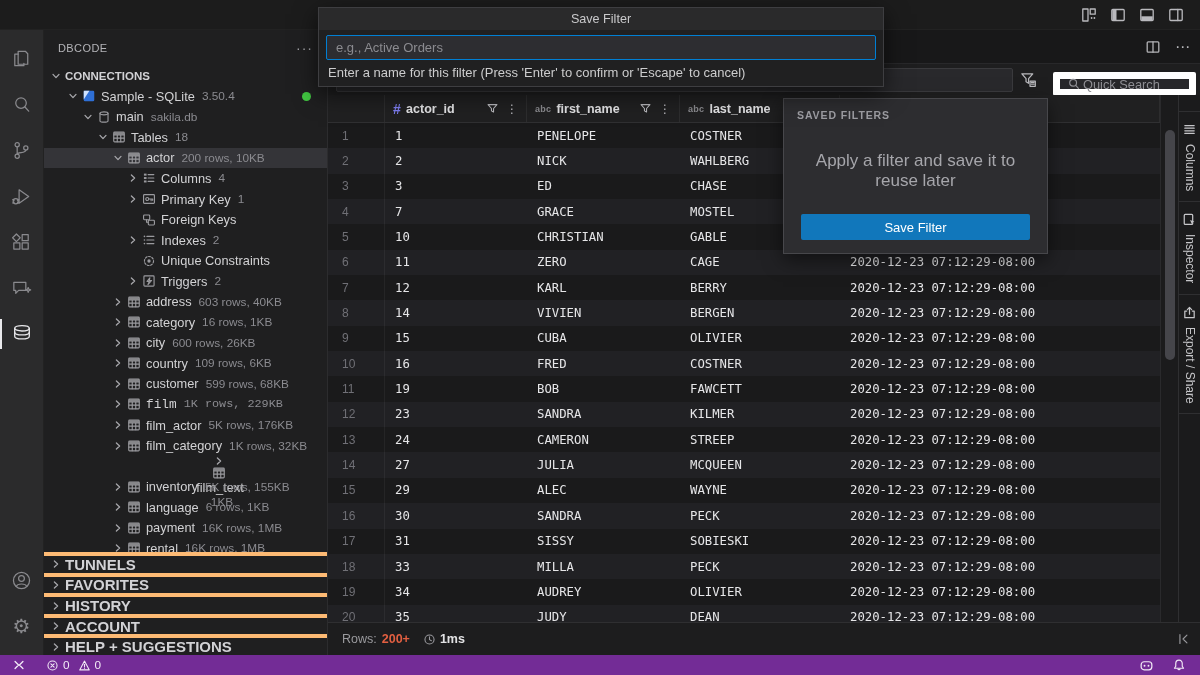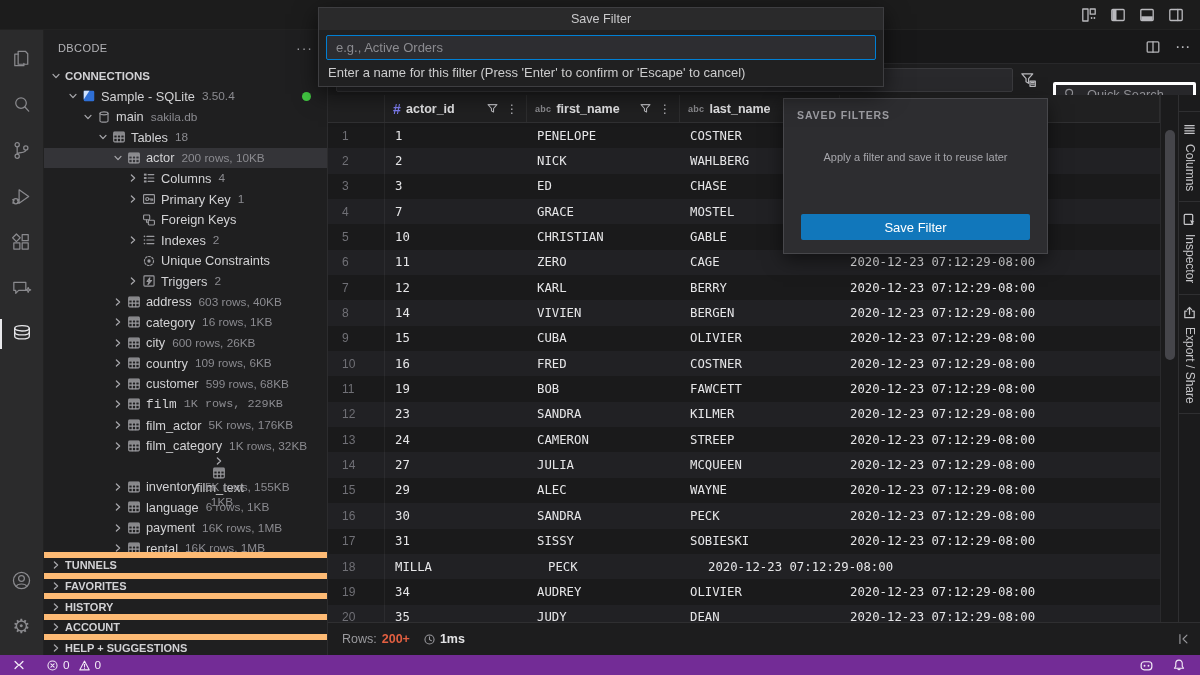--- a/index.html
+++ b/index.html
@@ -32,30 +32,30 @@
   .side-sec-top{height:20px;display:flex;align-items:center;padding-left:4px;font-weight:bold;font-size:11.5px;color:#d2d2d5;cursor:pointer;}
   .tree{position:absolute;top:56px;left:0;right:0;height:466px;overflow:hidden;}
   .tree-row{display:flex;align-items:center;height:20.55px;cursor:pointer;white-space:nowrap;}
   .tree-row.sel{background:#343438;}
   .chev{width:15px;min-width:15px;display:inline-flex;justify-content:center;color:#a6a6aa;}
   .tree-row .icn{width:18px;min-width:18px;color:#9a9a9e;}
   .t-lbl{color:#d2d2d4;margin-left:3px;font-size:12.8px;}
   .t-meta{color:#8b8b90;margin-left:7px;font-size:11.8px;}
   .dot{width:9px;height:9px;border-radius:50%;background:#41c541;margin-left:auto;margin-right:16px;}
   .side-secs{position:absolute;left:0;right:0;bottom:0;}
-  .side-sec{height:20.6px;display:flex;align-items:center;padding-left:4px;border-top:6px solid #fdba74;font-weight:bold;font-size:11px;color:#d2d2d5;cursor:pointer;background:#1f1f20;}
+  .side-sec{height:20.6px;display:flex;align-items:center;padding-left:4px;border-top:4px solid #fdba74;font-weight:bold;font-size:15px;color:#d2d2d5;cursor:pointer;background:#1f1f20;}
   .sec-lbl{margin-left:2px;}
 
   
   .editor{left:328px;top:30px;width:872px;height:625px;background:#1a1a1b;}
   .tabstrip{position:absolute;left:0;top:0;width:872px;height:33px;background:#181819;display:flex;align-items:center;justify-content:flex-end;gap:14px;padding-right:10px;color:#b3b3b7;}
   .toolbar{position:absolute;left:0;top:33px;width:872px;height:32px;background:#1e1e1f;border-top:1px solid #28282a;display:flex;align-items:center;}
   .filter-input{position:absolute;left:8px;top:4px;width:677px;height:24px;background:#29292c;border:1px solid #3a3a3d;border-radius:2px;cursor:text;}
   .funnel-save{position:absolute;left:692px;top:7px;color:#b9b9bd;cursor:pointer;}
-  .quick-search{position:absolute;left:725px;top:18px;width:143px;height:24px;background:#27272a;border:3px solid #ffffff;border-radius:2px;display:flex;align-items:center;padding:0 7px;gap:10px;color:#8f8f94;cursor:text;}
+  .quick-search{position:absolute;left:725px;top:8px;width:143px;height:24px;background:#27272a;border:7px solid #ffffff;border-radius:2px;display:flex;align-items:center;padding:0 7px;gap:2px;color:#8f8f94;cursor:text;}
   .qs-ph{font-size:12.8px;}
 
   
   .gridwrap{position:absolute;left:0;top:65px;width:832px;height:527px;overflow:hidden;background:#1a1a1b;}
   .grow-h{display:flex;height:28px;background:#202021;border-bottom:1px solid #303032;align-items:center;}
   .gcell{height:100%;display:flex;align-items:center;overflow:hidden;}
   .c0{width:57px;min-width:57px;}
   .c1{width:142px;min-width:142px;}
   .c2{width:153px;min-width:153px;}
   .c3{width:160px;min-width:160px;}
@@ -83,21 +83,21 @@
   .gridfooter{position:absolute;left:0;top:592px;width:872px;height:33px;background:#1d1d1e;border-top:1px solid #2f2f31;display:flex;align-items:center;padding:0 10px 0 14px;gap:5px;}
   .rows-label{color:#9a9a9e;font-size:12.5px;}
   .rows-value{color:#e25f41;font-weight:bold;font-size:12.5px;}
   .ftime{display:flex;align-items:center;gap:4px;margin-left:8px;color:#9a9a9e;}
   .ftime b{color:#e2e2e4;font-size:12.5px;}
   .collapse{margin-left:auto;color:#9a9a9e;cursor:pointer;}
 
   
   .saved-panel{left:783px;top:98px;width:265px;height:156px;background:#2d2d30;border:1px solid #47474b;box-shadow:0 6px 18px rgba(0,0,0,.5);z-index:50;}
   .sp-header{padding:10px 13px 6px;font-size:10.5px;font-weight:bold;letter-spacing:.9px;color:#9d9da2;}
-  .sp-body{text-align:center;font-size:11px;color:#a6a6ab;margin-top:24px;padding:0 10px;}
+  .sp-body{text-align:center;font-size:17px;color:#a6a6ab;margin-top:24px;padding:0 10px;}
   .sp-btn{position:absolute;left:17px;right:17px;bottom:13px;height:26px;background:#1177bb;color:#ffffff;font-size:13px;display:flex;align-items:center;justify-content:center;border-radius:2px;cursor:pointer;}
 
   
   .dialog{left:318px;top:7px;width:566px;height:80px;background:#202021;border:1px solid #3e3e41;box-shadow:0 7px 22px rgba(0,0,0,.6);z-index:60;}
   .dlg-title{height:22px;background:#2a2a2b;display:flex;align-items:center;justify-content:center;font-size:12.6px;color:#c9c9cb;}
   .dlg-input{margin:5px 7px 0;height:25px;background:#2d2d31;border:1px solid #007fd4;border-radius:2px;display:flex;align-items:center;padding:0 9px;font-size:13px;color:#8b8b90;cursor:text;}
   .dlg-help{padding:5px 9px;font-size:13px;color:#cccccd;white-space:nowrap;}
 
   
   .statusbar{left:0;top:655px;width:1200px;height:20px;background:#732c96;display:flex;align-items:center;color:#f2eaf6;font-size:12px;}
@@ -811,20 +811,21 @@
         </div>
         <div class="grow">
           <div class="gcell c0 rownum">17</div>
           <div class="gcell c1 mono">31</div>
           <div class="gcell c2 mono">SISSY</div>
           <div class="gcell c3 mono">SOBIESKI</div>
           <div class="gcell c4 mono">2020-12-23 07:12:29-08:00</div>
         </div>
         <div class="grow">
           <div class="gcell c0 rownum">18</div>
+          <div class="gcell c1 mono">33</div>
           <div class="gcell c2 mono">MILLA</div>
           <div class="gcell c3 mono">PECK</div>
           <div class="gcell c4 mono">2020-12-23 07:12:29-08:00</div>
         </div>
         <div class="grow">
           <div class="gcell c0 rownum">19</div>
           <div class="gcell c1 mono">34</div>
           <div class="gcell c2 mono">AUDREY</div>
           <div class="gcell c3 mono">OLIVIER</div>
           <div class="gcell c4 mono">2020-12-23 07:12:29-08:00</div>

